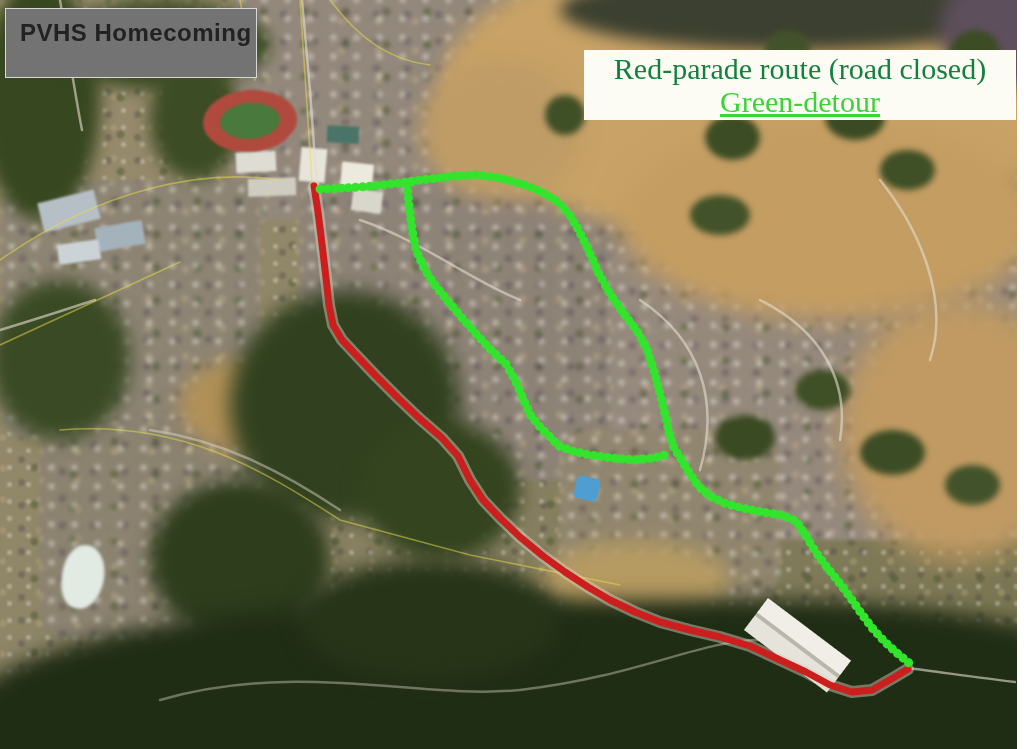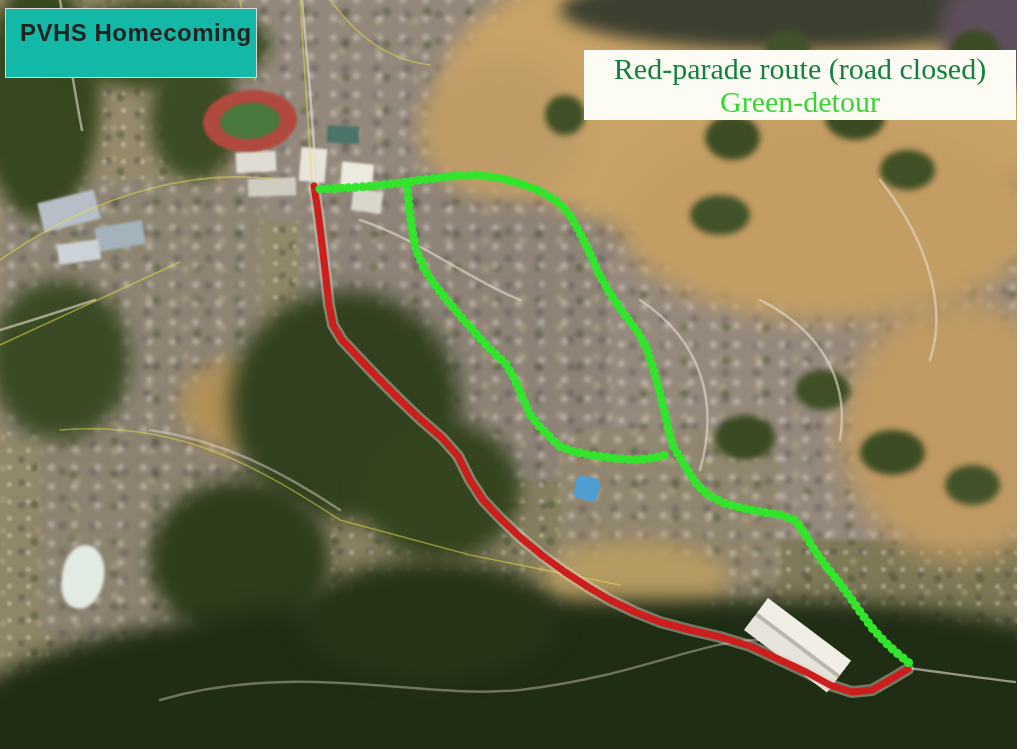--- a/index.html
+++ b/index.html
@@ -38,27 +38,27 @@
   .bld{position:absolute;filter:blur(.8px);}
   #pond{left:62px;top:545px;width:42px;height:64px;background:#e2eae4;
     border-radius:50% 50% 55% 45%;transform:rotate(8deg);filter:blur(1.5px);}
   #pool{left:575px;top:477px;width:24px;height:23px;background:#4e9ed2;
     border-radius:5px;transform:rotate(12deg);filter:blur(.5px);}
   #warehouse{left:768px;top:598px;width:104px;height:40px;transform:rotate(37deg);
     transform-origin:top left;filter:blur(.7px);
     background:linear-gradient(180deg,#f0eee6 0 45%,#b9b6ac 45% 55%,#e6e4da 55% 100%);}
   
   #title-box{position:absolute;left:5px;top:8px;width:252px;height:70px;z-index:7;
-    background:#14b8a6;border:1px solid #d8d8d4;box-sizing:border-box;}
+    background:#737373;border:1px solid #d8d8d4;box-sizing:border-box;}
   #title-box .t{margin:10px 0 0 14px;font-size:24px;font-weight:bold;color:#222;
     letter-spacing:.5px;}
   #legend-box{position:absolute;left:584px;top:50px;width:432px;height:70px;z-index:7;
     background:#fcfcf4;text-align:center;font-family:"Liberation Serif",serif;}
   #legend-box .l1{font-size:30px;line-height:34px;margin-top:2px;color:#15803d;}
-  #legend-box .l2{font-size:30px;line-height:32px;color:#3bd435;}
+  #legend-box .l2{font-size:30px;line-height:32px;color:#3bd435;text-decoration:underline;}
 </style>
 </head>
 <body>
 
 <div id="stage">
 
   <div id="map-base"></div>
   <div id="grain"></div>
 
   <div class="zone" style="left:230px;top:-10px;width:350px;height:230px"></div>

